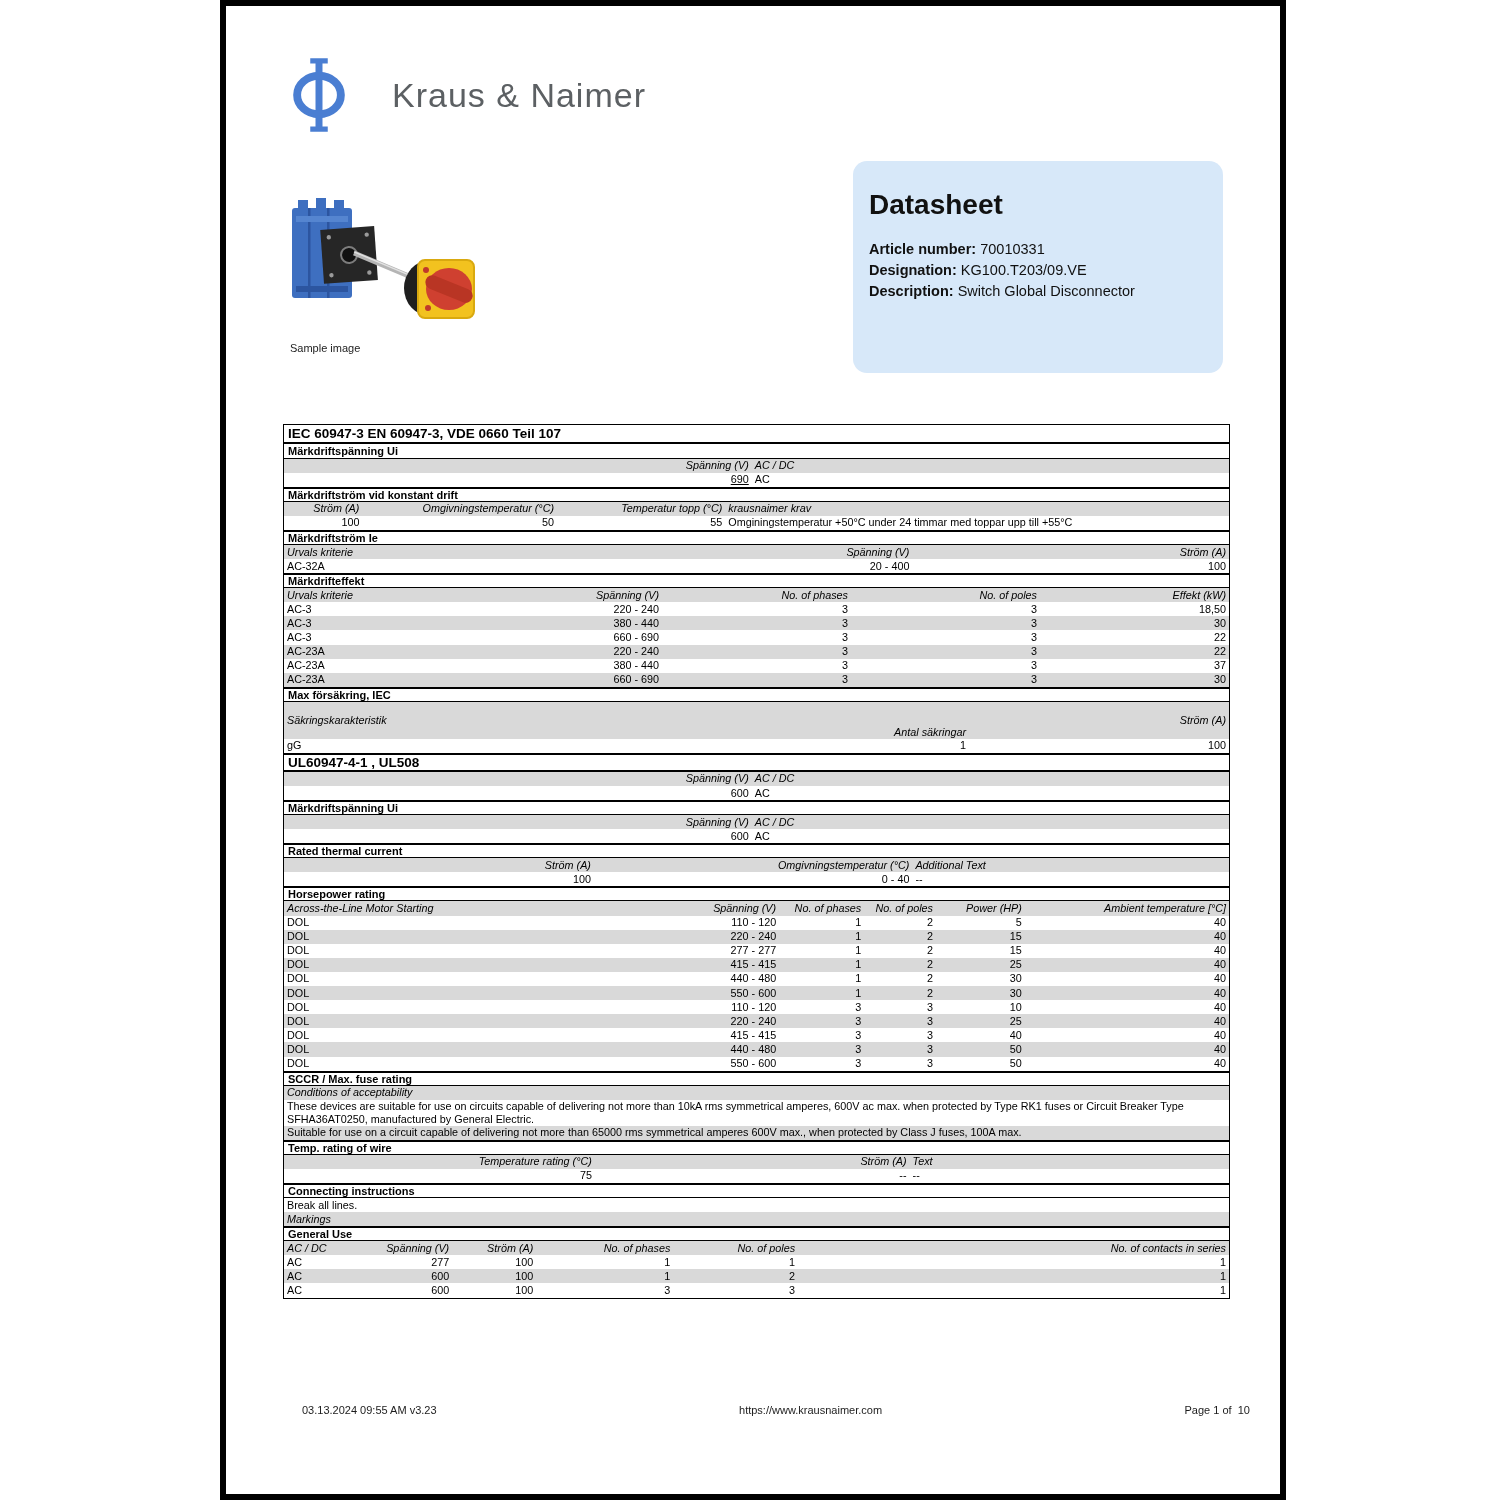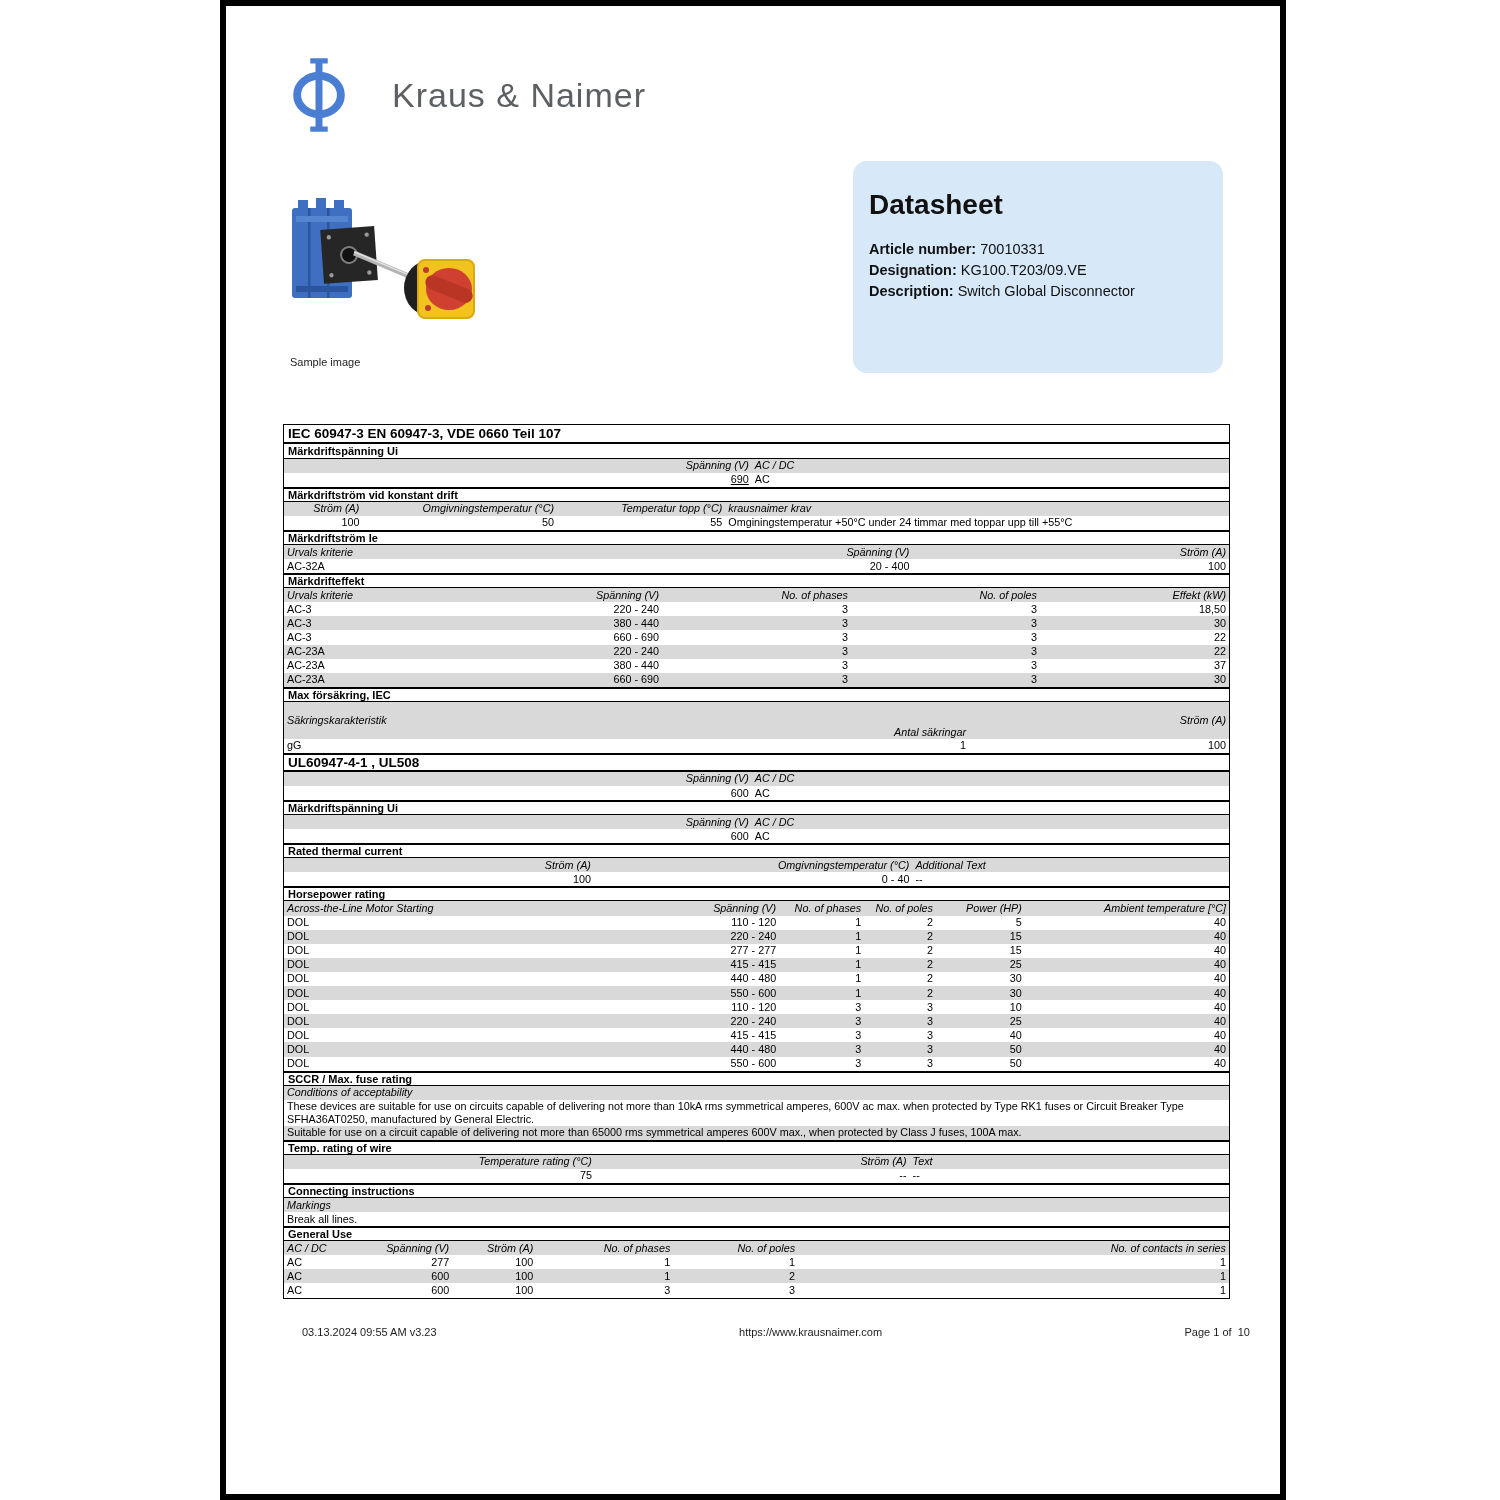--- a/index.html
+++ b/index.html
@@ -9,21 +9,21 @@
     position:absolute;left:220px;top:0;width:1066px;height:1500px;
     background:#fff;border:6px solid #000;box-sizing:border-box;
   }
   
   .logo{position:absolute;left:58px;top:50px;display:flex;align-items:center;gap:26px;}
   .logo svg{display:block;}
   .phi-stroke{stroke:var(--logo-blue);}
   .brand{font-size:34px;color:var(--brand-gray);letter-spacing:1px;font-weight:400;margin-left:12px;}
   
   .product{position:absolute;left:58px;top:184px;}
-  .sample-label{position:absolute;left:64px;top:350px;font-size:11px;color:#1c1c1c;}
+  .sample-label{position:absolute;left:64px;top:336px;font-size:11px;color:#1c1c1c;}
   
   .card{
     position:absolute;left:627px;top:155px;width:370px;height:212px;box-sizing:border-box;
     background:var(--card-bg);border-radius:14px;padding:28px 16px;
   }
   .card-title{font-size:28px;font-weight:bold;color:#111;margin-bottom:18px;}
   .card-field{font-size:14.5px;line-height:21px;color:#111;}
   .card-field .fl{font-weight:bold;}
   
   .spec-table{
@@ -35,21 +35,21 @@
   .t-section{font-weight:bold;font-size:11px;min-height:14.6px;border-bottom:1px solid #000;padding-left:4px;}
   .rule-top{border-top:2px solid #000;}
   .t-header{background:var(--shade);font-style:italic;}
   .t-data.shade{background:var(--shade);}
   .t-cell{padding:0 3px;line-height:13px;box-sizing:border-box;}
   .a-r{text-align:right;}
   .a-l{text-align:left;}
   .grow{flex:1;}
   
   .footer{
-    position:absolute;left:76px;top:1320px;width:948px;display:flex;
+    position:absolute;left:76px;top:1398px;width:948px;display:flex;
     justify-content:space-between;font-size:11px;color:#1c1c1c;
   }
   .footer span{white-space:pre;}
 </style>
 </head>
 <body>
 
 <div class="canvas">
   <div class="page">
 
@@ -354,25 +354,25 @@
           <span class="t-cell a-r" style="width: 32.9%;">Temperature rating (°C)</span>
           <span class="t-cell a-r" style="width: 33.3%;">Ström (A)</span>
           <span class="t-cell a-l grow">Text</span>
         </div>
         <div class="t-row t-data">
           <span class="t-cell a-r" style="width: 32.9%;">75</span>
           <span class="t-cell a-r" style="width: 33.3%;">--</span>
           <span class="t-cell a-l grow">--</span>
         </div>
         <div class="t-row t-section rule-top">Connecting instructions</div>
+        <div class="t-row t-data">
+          <span class="t-cell a-l grow">Break all lines.</span>
+        </div>
         <div class="t-row t-header">
           <span class="t-cell a-l grow">Markings</span>
-        </div>
-        <div class="t-row t-data">
-          <span class="t-cell a-l grow">Break all lines.</span>
         </div>
         <div class="t-row t-section rule-top">General Use</div>
         <div class="t-row t-header">
           <span class="t-cell a-l" style="width: 8%;">AC / DC</span>
           <span class="t-cell a-r" style="width: 9.8%;">Spänning (V)</span>
           <span class="t-cell a-r" style="width: 8.9%;">Ström (A)</span>
           <span class="t-cell a-r" style="width: 14.5%;">No. of phases</span>
           <span class="t-cell a-r" style="width: 13.2%;">No. of poles</span>
           <span class="t-cell a-r grow">No. of contacts in series</span>
         </div>

